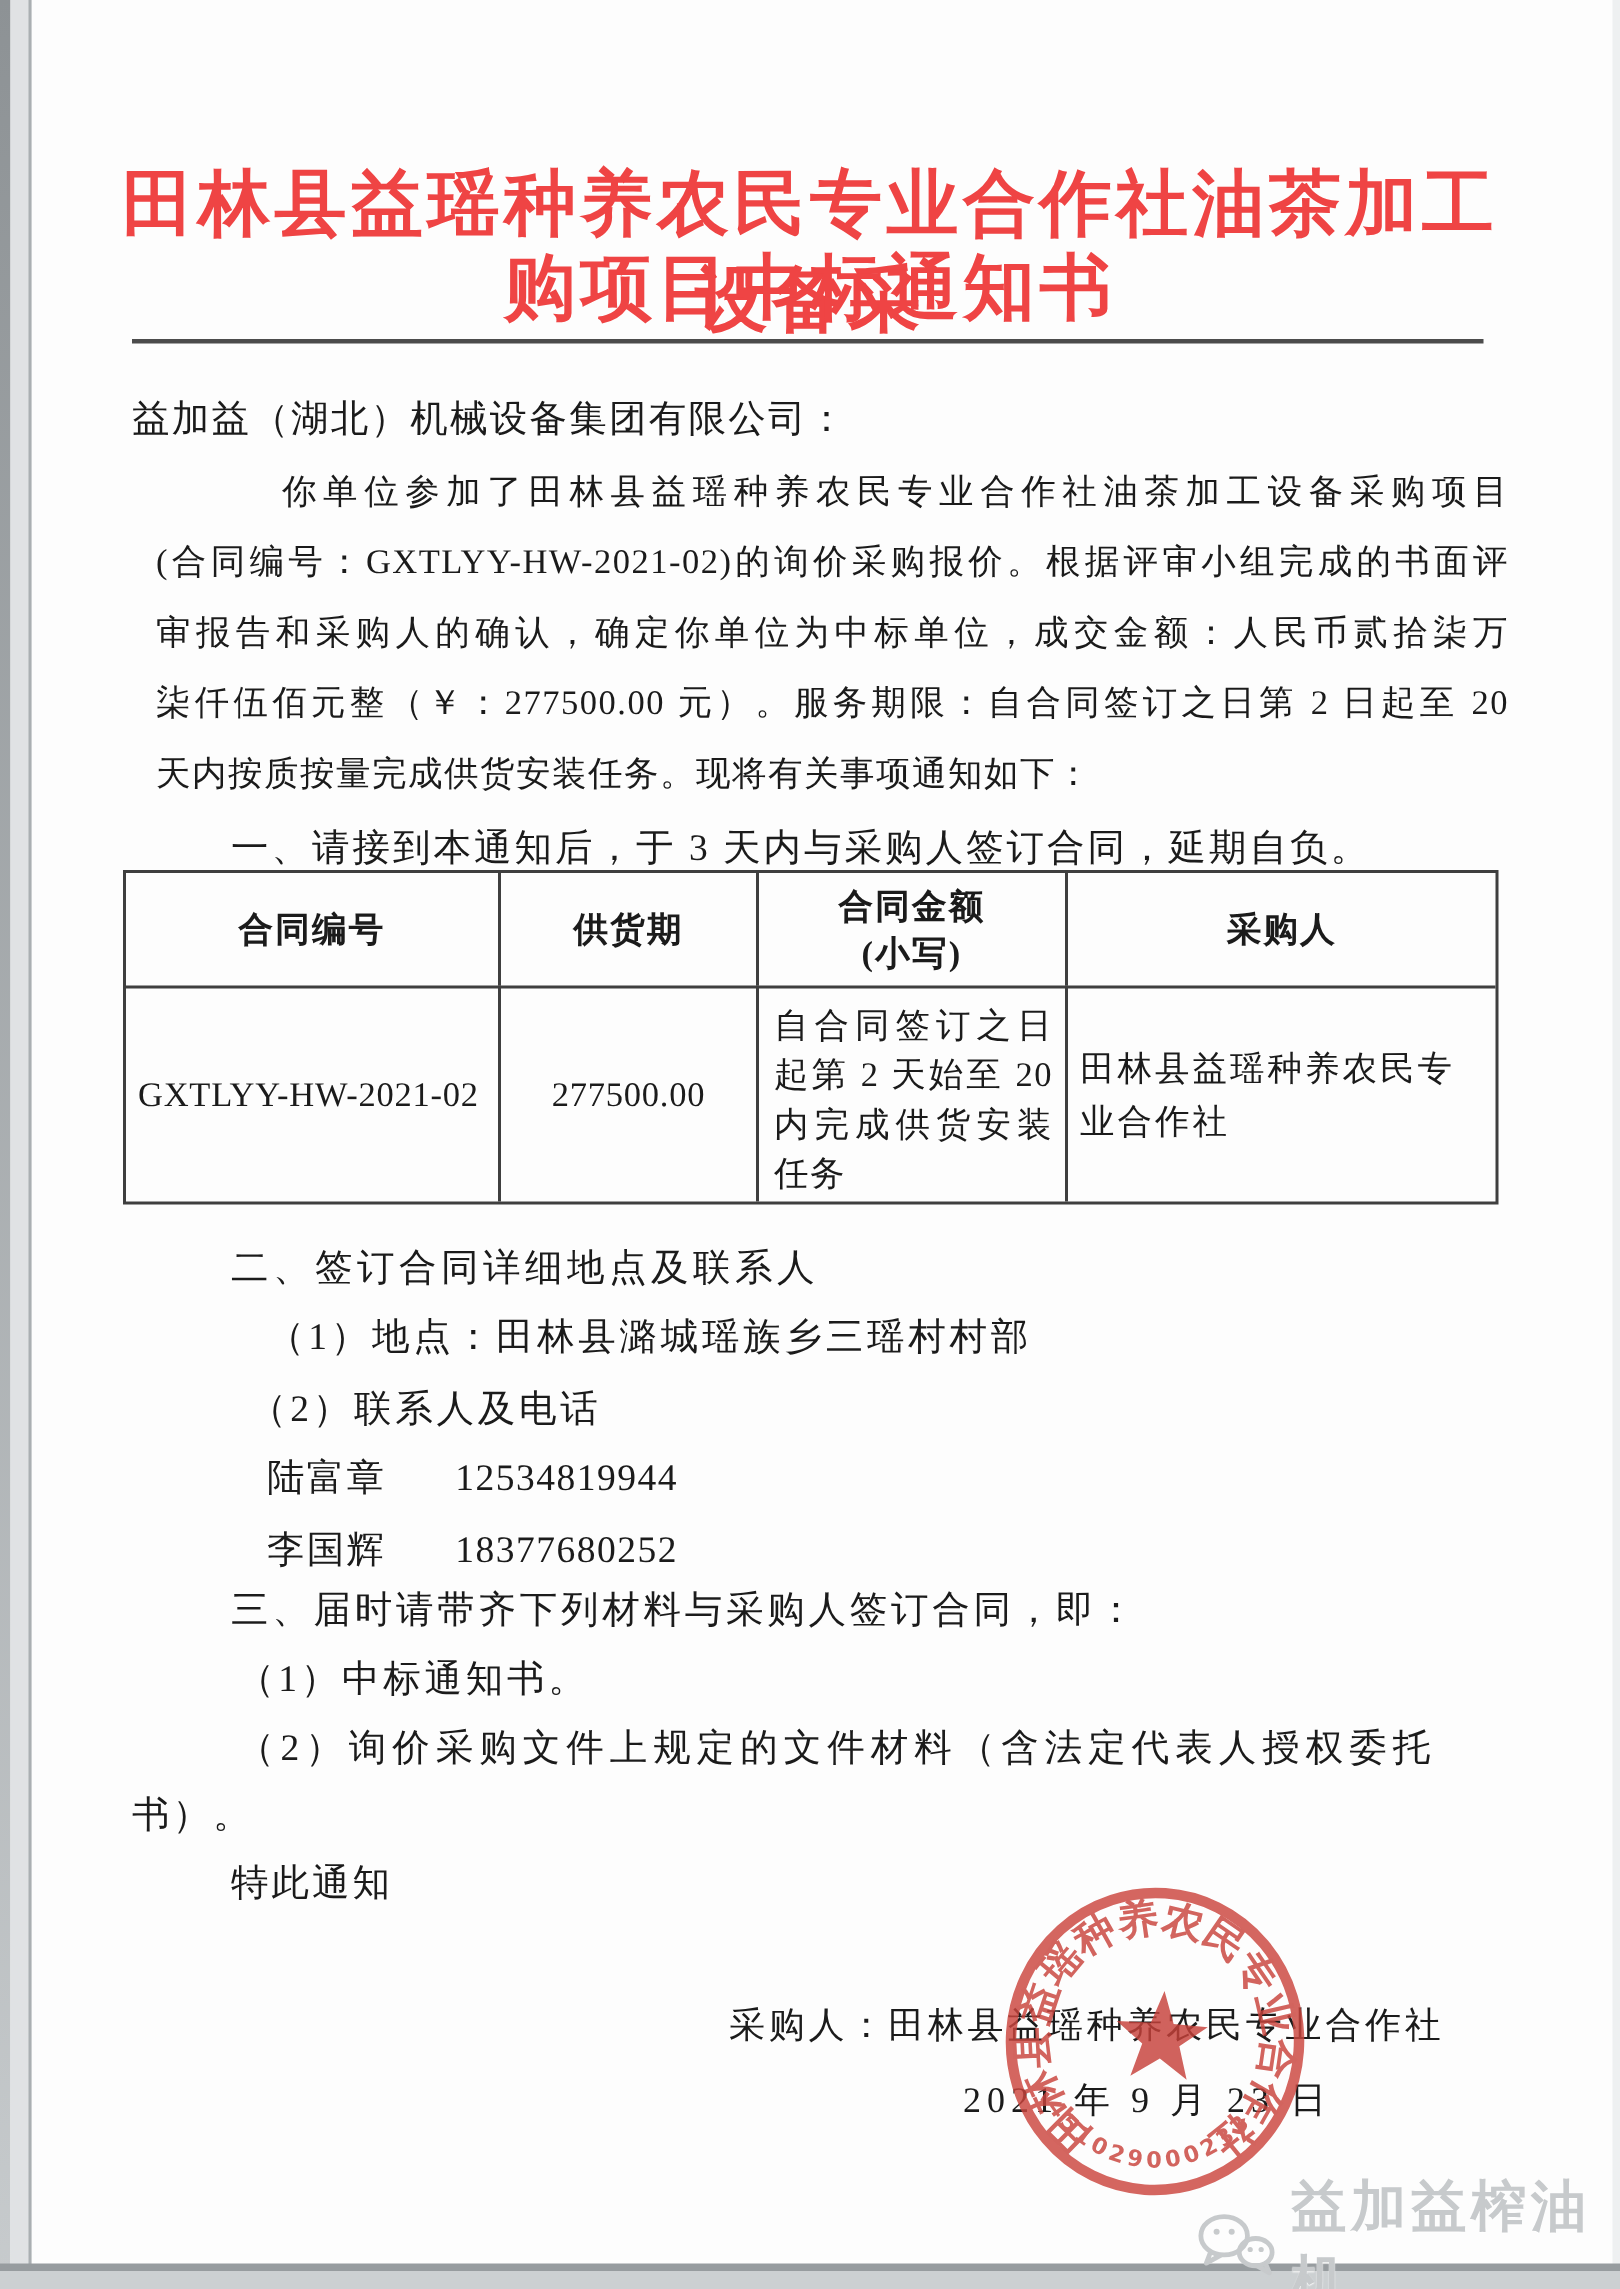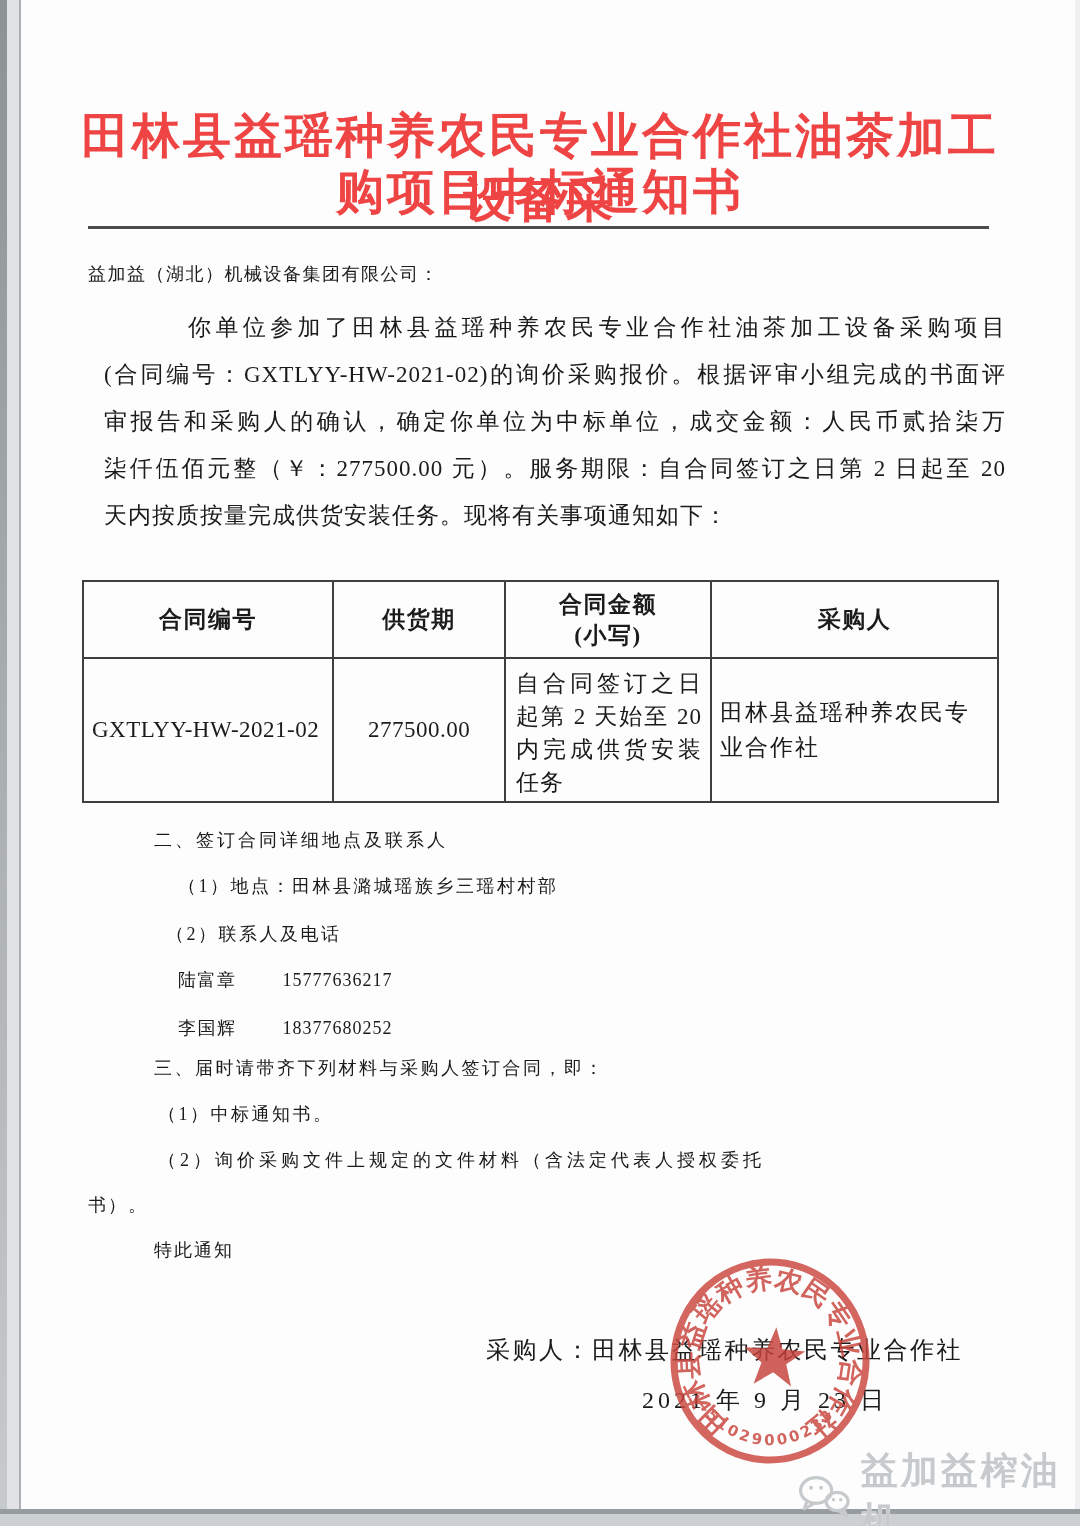--- a/index.html
+++ b/index.html
@@ -6,21 +6,21 @@
   .canvas{position:relative;width:1080px;height:1526px;background:#fdfdfd;overflow:hidden;
           font-family:"Liberation Serif","DejaVu Serif",serif;color:#1b1b1b;}
   
   .edge-left{position:absolute;left:0;top:0;width:7px;height:100%;
              background:linear-gradient(#8d9295,#c7cbcd);}
   .edge-left2{position:absolute;left:7px;top:0;width:12px;height:100%;background:#e0e2e4;
               border-right:2px solid #aaafb2;}
   .edge-bottom{position:absolute;left:0;top:1509px;width:100%;height:5px;background:#979c9f;}
   .edge-bottom2{position:absolute;left:0;top:1514px;width:100%;height:12px;background:#ccd0d2;}
   .edge-right{position:absolute;right:0;top:0;width:5px;height:100%;background:#eef0f1;}
-  .t{position:absolute;font-size:18px;letter-spacing:1.5px;white-space:nowrap;color:#1b1b1b;}
+  .t{position:absolute;font-size:25px;letter-spacing:1.5px;white-space:nowrap;color:#1b1b1b;}
   .title{position:absolute;left:60px;width:960px;text-align:center;font-weight:bold;
          font-family:"DejaVu Sans","Liberation Sans",sans-serif;
          font-size:48px;letter-spacing:3px;color:#ef4444;}
   .rule{position:absolute;left:88px;top:226px;width:901px;height:3px;background:#4c4c4c;}
   .pline{position:absolute;left:104px;width:902px;font-size:23px;letter-spacing:1px;
          text-align:justify;text-align-last:justify;white-space:nowrap;}
   .pline-last{text-align-last:left;}
 
   
   .award-table{position:absolute;left:82px;top:580px;display:grid;
@@ -60,20 +60,21 @@
   <div class="rule"></div>
 
   <div class="t" style="left:88px;top:262px;">益加益（湖北）机械设备集团有限公司：</div>
 
   <div class="pline" style="top:312px;text-indent:84px;">你单位参加了田林县益瑶种养农民专业合作社油茶加工设备采购项目</div>
   <div class="pline" style="top:359px;">(合同编号：GXTLYY-HW-2021-02)的询价采购报价。根据评审小组完成的书面评</div>
   <div class="pline" style="top:406px;">审报告和采购人的确认，确定你单位为中标单位，成交金额：人民币贰拾柒万</div>
   <div class="pline" style="top:453px;">柒仟伍佰元整（￥：277500.00 元）。服务期限：自合同签订之日第 2 日起至 20</div>
   <div class="pline pline-last" style="top:500px;">天内按质按量完成供货安装任务。现将有关事项通知如下：</div>
 
+  <div class="t" style="left:154px;top:548px;letter-spacing:2px;">一、请接到本通知后，于 3 天内与采购人签订合同，延期自负。</div>
 
   <div class="award-table">
     <div class="cell c0 r0 hdr">
       <span>合同编号</span>
     </div>
     <div class="cell r0 hdr">
       <span>供货期</span>
     </div>
     <div class="cell r0 hdr">
       <span>合同金额</span>
@@ -85,21 +86,21 @@
     <div class="cell c0 d1">GXTLYY-HW-2021-02</div>
     <div class="cell d2">277500.00</div>
     <div class="cell d3">自合同签订之日起第 2 天始至 20 内完成供货安装任务</div>
     <div class="cell d4">田林县益瑶种养农民专业合作社</div>
   </div>
 
   <div class="t" style="left:154px;top:828px;letter-spacing:3px;">二、签订合同详细地点及联系人</div>
   <div class="t" style="left:166px;top:874px;letter-spacing:2.5px;margin-left:12px;">（1）地点：田林县潞城瑶族乡三瑶村村部</div>
   <div class="t" style="left:166px;top:922px;letter-spacing:2.5px;">（2）联系人及电话</div>
   <div class="t" style="left:178px;top:968px;">
-    <span>陆富章</span><span class="contact-num">15777636217</span>
+    <span>陆富章</span><span class="contact-num">12534819944</span>
   </div>
   <div class="t" style="left:178px;top:1016px;">
     <span>李国辉</span><span class="contact-num">18377680252</span>
   </div>
 
   <div class="t" style="left:154px;top:1056px;letter-spacing:2.5px;">三、届时请带齐下列材料与采购人签订合同，即：</div>
   <div class="t" style="left:158px;top:1102px;letter-spacing:2.5px;">（1）中标通知书。</div>
   <div class="t" style="left:158px;top:1148px;letter-spacing:4px;">（2）询价采购文件上规定的文件材料（含法定代表人授权委托</div>
   <div class="t" style="left:88px;top:1193px;letter-spacing:2px;">书）。</div>
 

